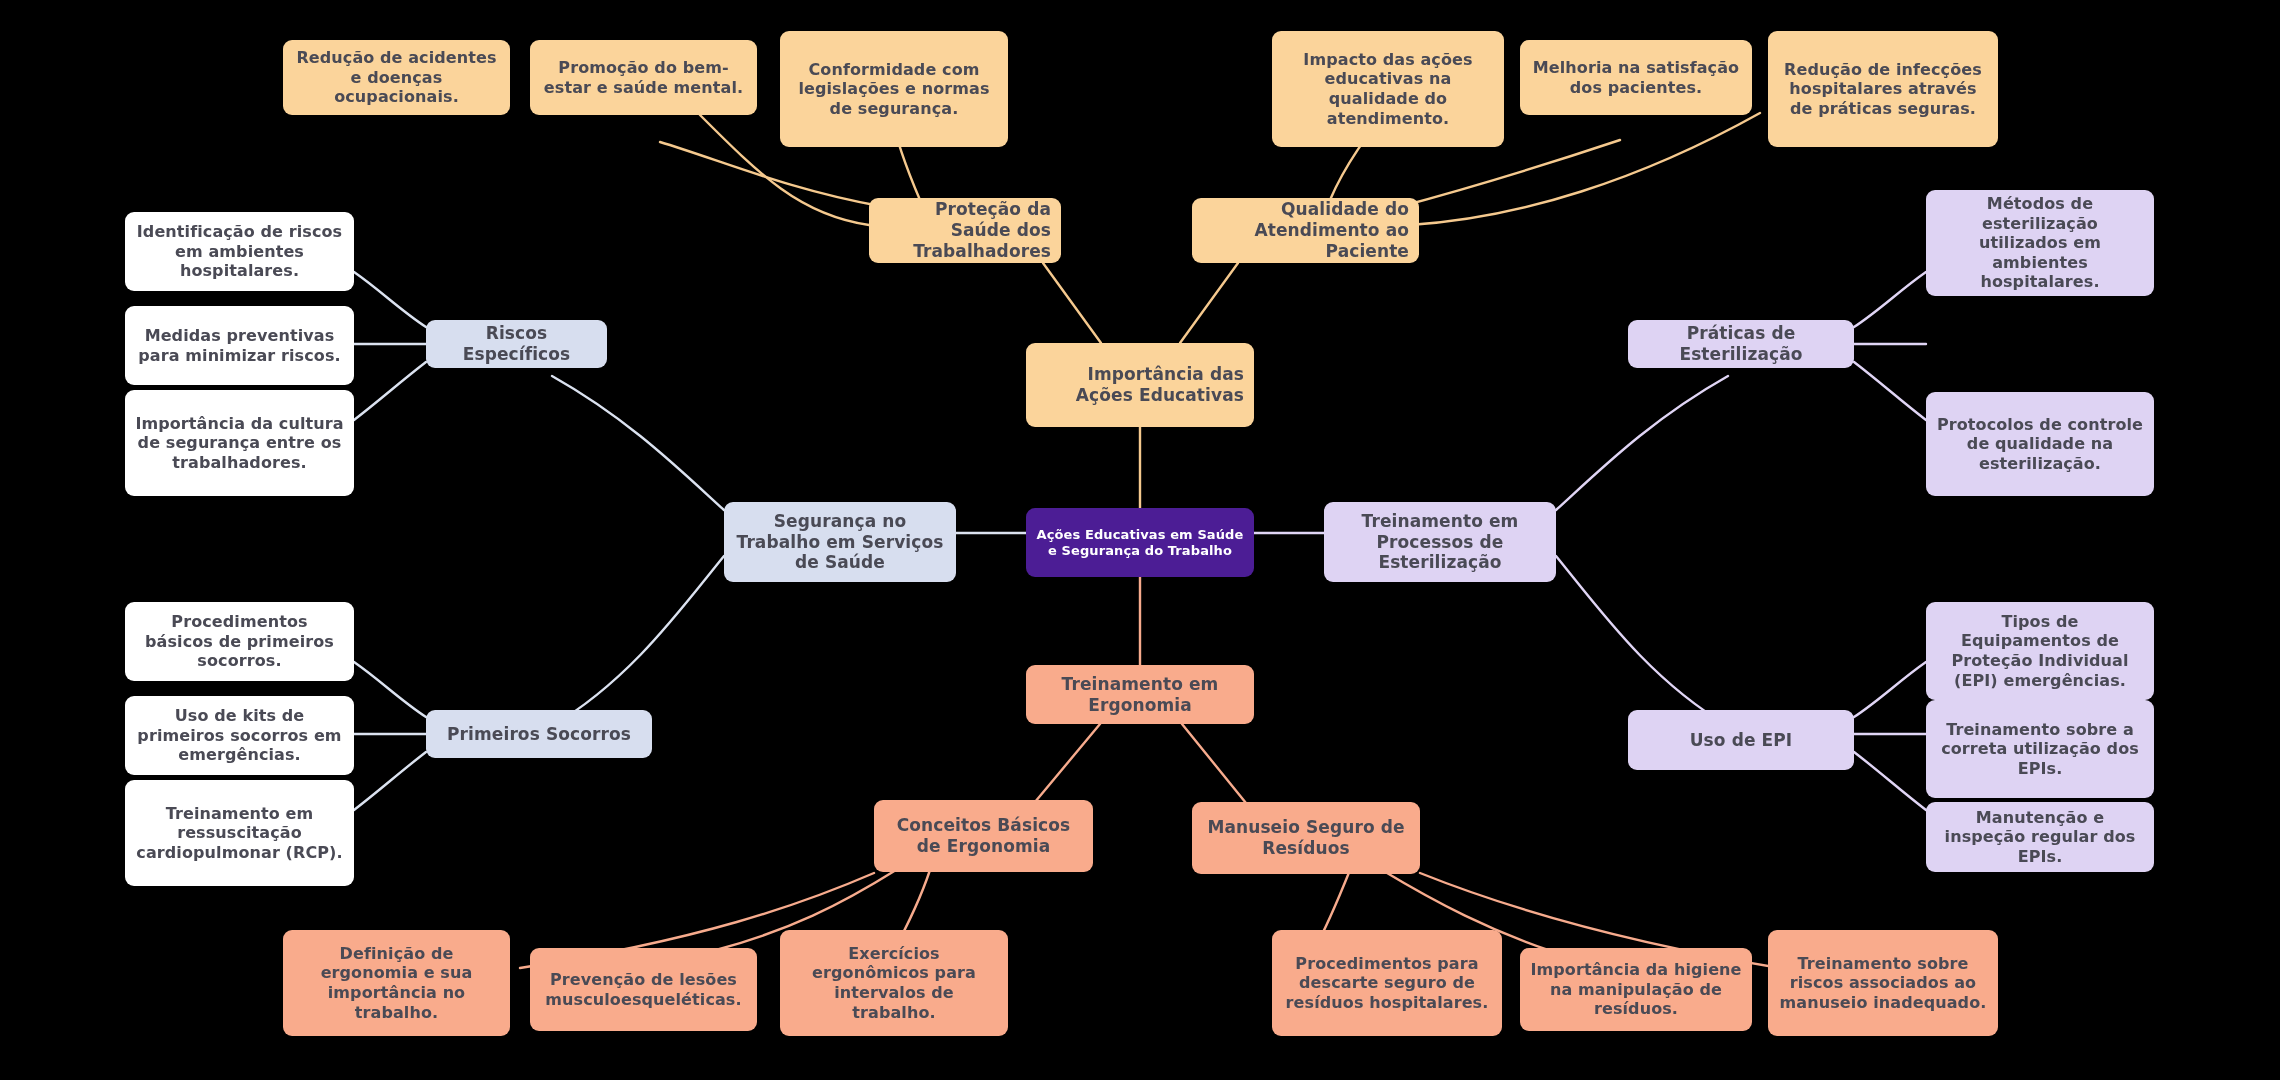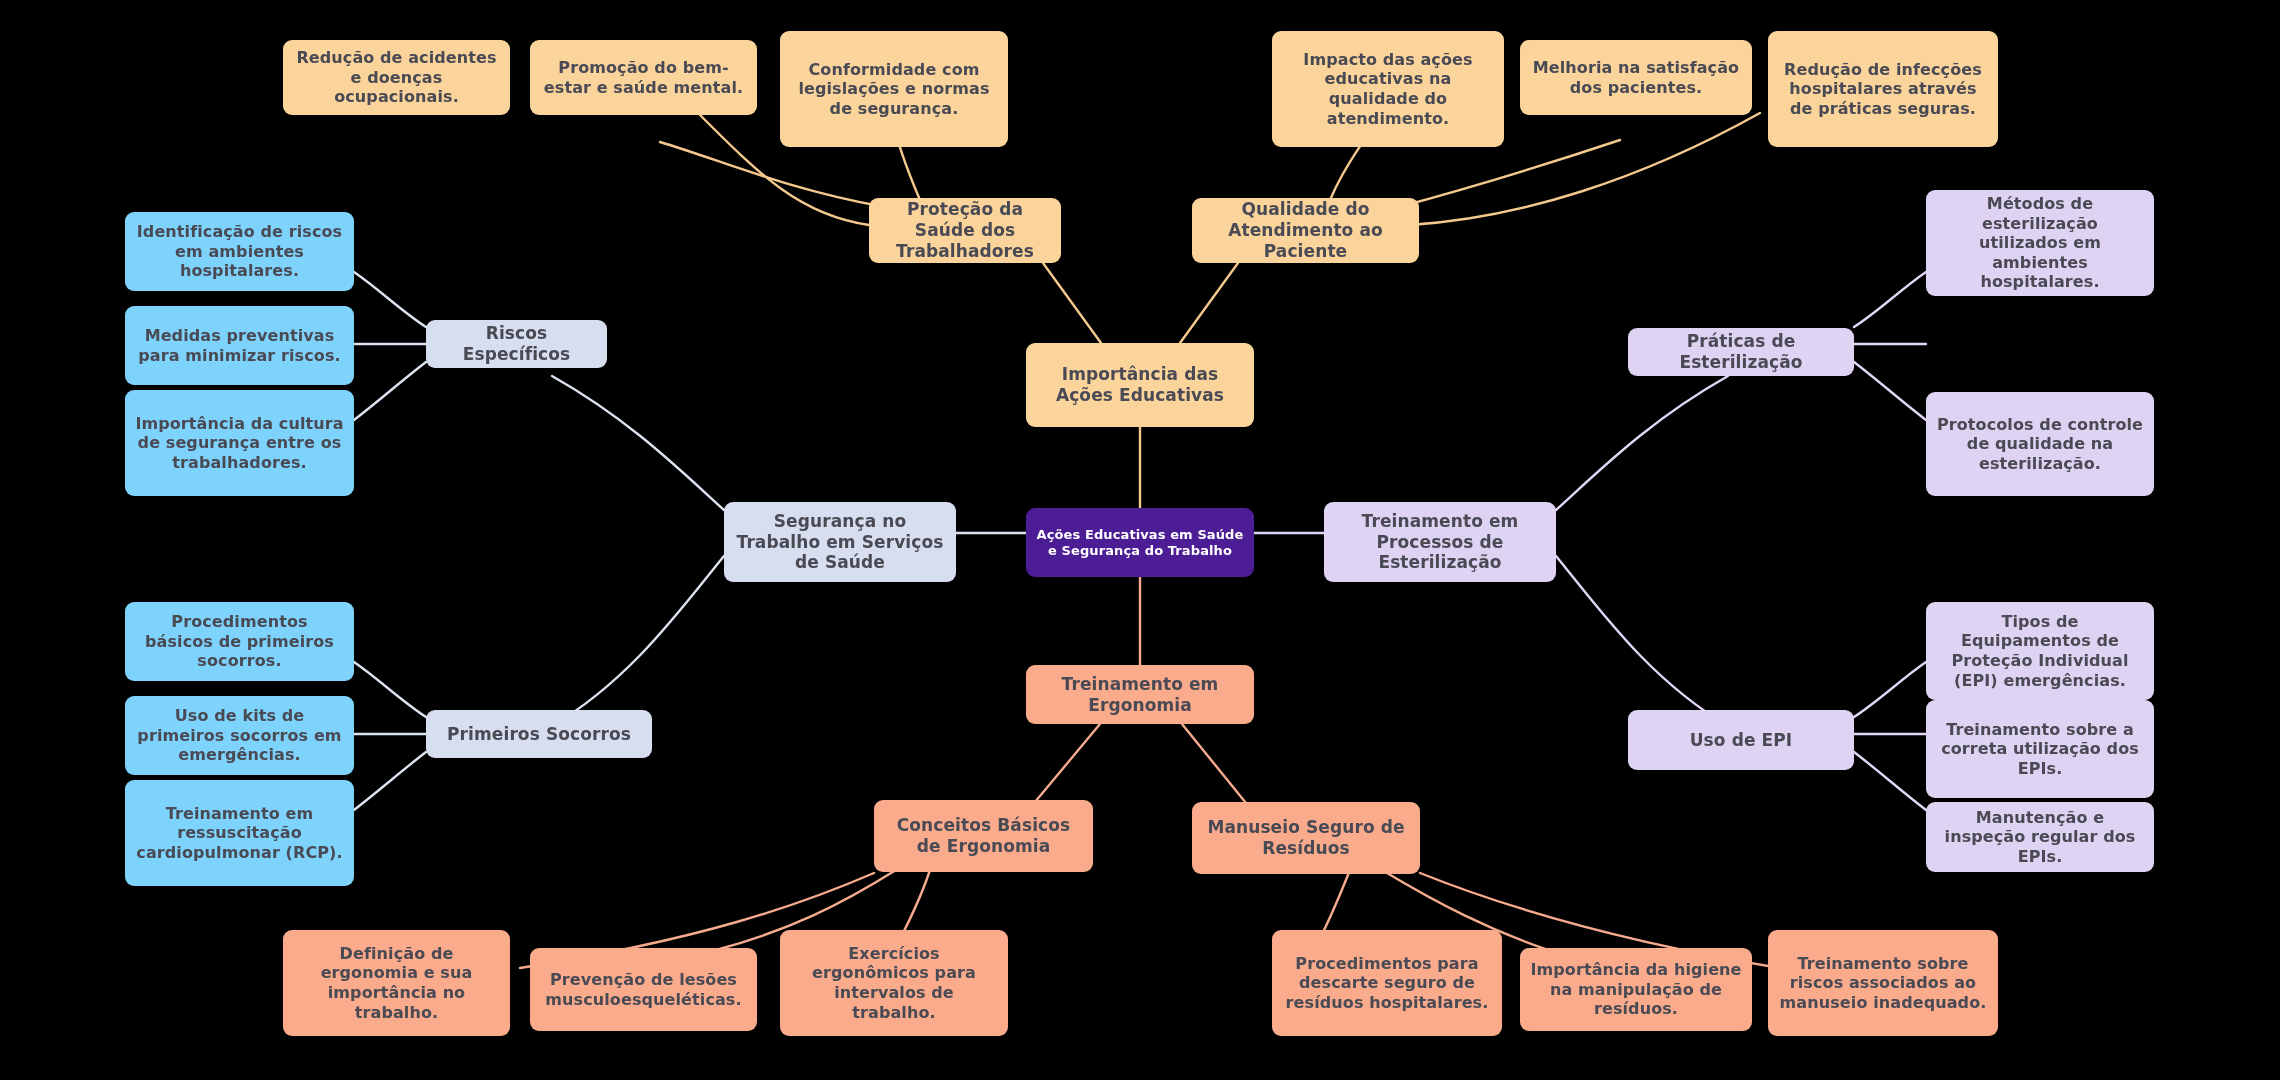--- a/index.html
+++ b/index.html
@@ -5,24 +5,24 @@
   html,body{margin:0;padding:0;background:#000;}
   body{width:2280px;height:1080px;overflow:hidden;
        font-family:"DejaVu Sans","Liberation Sans",sans-serif;}
   #stage{position:relative;width:2280px;height:1080px;background:#000;}
   #wires{position:absolute;left:0;top:0;width:2280px;height:1080px;}
   .node{position:absolute;box-sizing:border-box;border-radius:9px;
         display:flex;align-items:center;justify-content:center;text-align:center;
         font-weight:bold;line-height:1.22;padding:6px 10px;color:#4a4a55;
         letter-spacing:.1px;}
   .n-root{background:#4c1d95;color:#ffffff;font-size:13px;}
-  .n-orange{background:#fbd49b;font-size:17px;}
+  .n-orange{background:#fbd49b;font-size:17px;text-align:right;}
   .n-orange-leaf{background:#fbd49b;font-size:16px;}
   .n-blue{background:#d7deef;font-size:17px;}
-  .n-blue-leaf{background:#7dd3fc;font-size:16px;}
+  .n-blue-leaf{background:#ffffff;font-size:16px;}
   .n-purple{background:#ded3f3;font-size:17px;}
   .n-purple-leaf{background:#ded3f3;font-size:16px;}
   .n-salmon{background:#f9ab8c;font-size:17px;}
   .n-salmon-leaf{background:#f9ab8c;font-size:16px;}
 </style>
 </head>
 <body>
 
 <div id="stage">
 
@@ -123,21 +123,21 @@
   <div class="node n-blue-leaf" style="left:125px;top:390px;width:229px;height:106px;">Importância da cultura de segurança entre os trabalhadores.</div>
 
   <div class="node n-blue-leaf" style="left:125px;top:602px;width:229px;height:79px;">Procedimentos básicos de primeiros socorros.</div>
 
   <div class="node n-blue-leaf" style="left:125px;top:696px;width:229px;height:79px;">Uso de kits de primeiros socorros em emergências.</div>
 
   <div class="node n-blue-leaf" style="left:125px;top:780px;width:229px;height:106px;">Treinamento em ressuscitação cardiopulmonar (RCP).</div>
 
   <div class="node n-purple" style="left:1324px;top:502px;width:232px;height:80px;">Treinamento em Processos de Esterilização</div>
 
-  <div class="node n-purple" style="left:1628px;top:320px;width:226px;height:48px;margin-top:8px;">Práticas de Esterilização</div>
+  <div class="node n-purple" style="left:1628px;top:320px;width:226px;height:48px;">Práticas de Esterilização</div>
 
   <div class="node n-purple-leaf" style="left:1926px;top:190px;width:228px;height:106px;">Métodos de esterilização utilizados em ambientes hospitalares.</div>
 
 
   <div class="node n-purple-leaf" style="left:1926px;top:392px;width:228px;height:104px;">Protocolos de controle de qualidade na esterilização.</div>
 
   <div class="node n-purple" style="left:1628px;top:710px;width:226px;height:60px;">Uso de EPI</div>
 
   <div class="node n-purple-leaf" style="left:1926px;top:602px;width:228px;height:98px;">Tipos de Equipamentos de Proteção Individual (EPI) emergências.</div>
 

